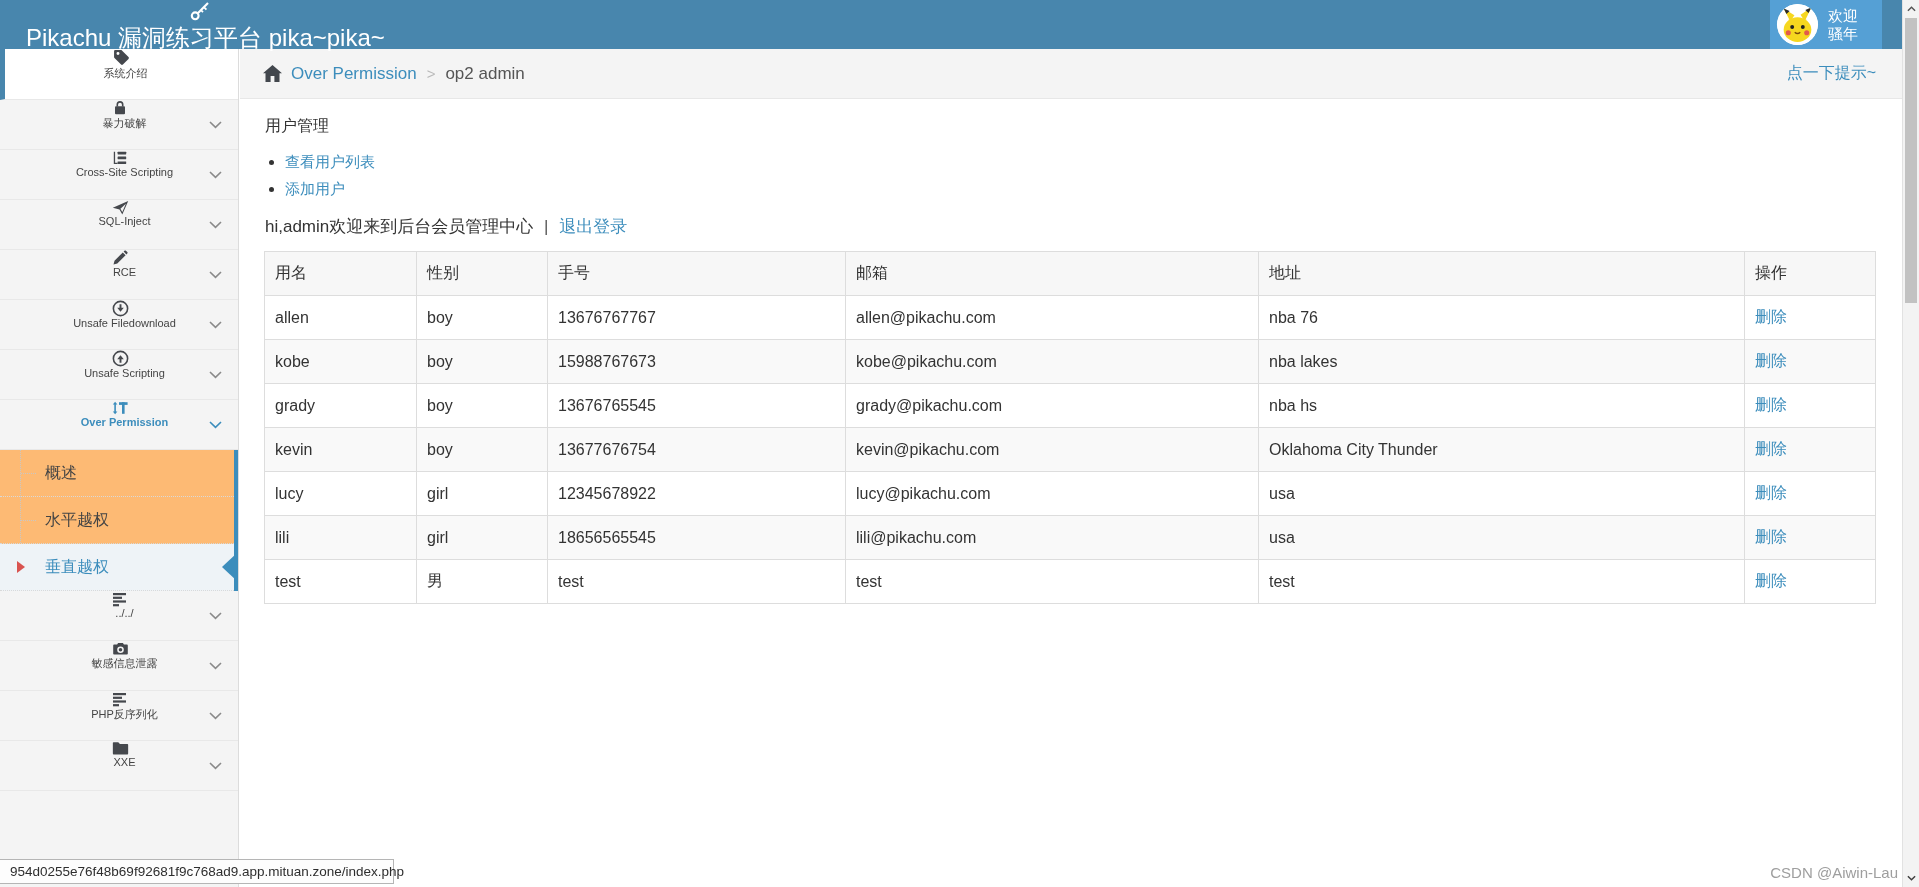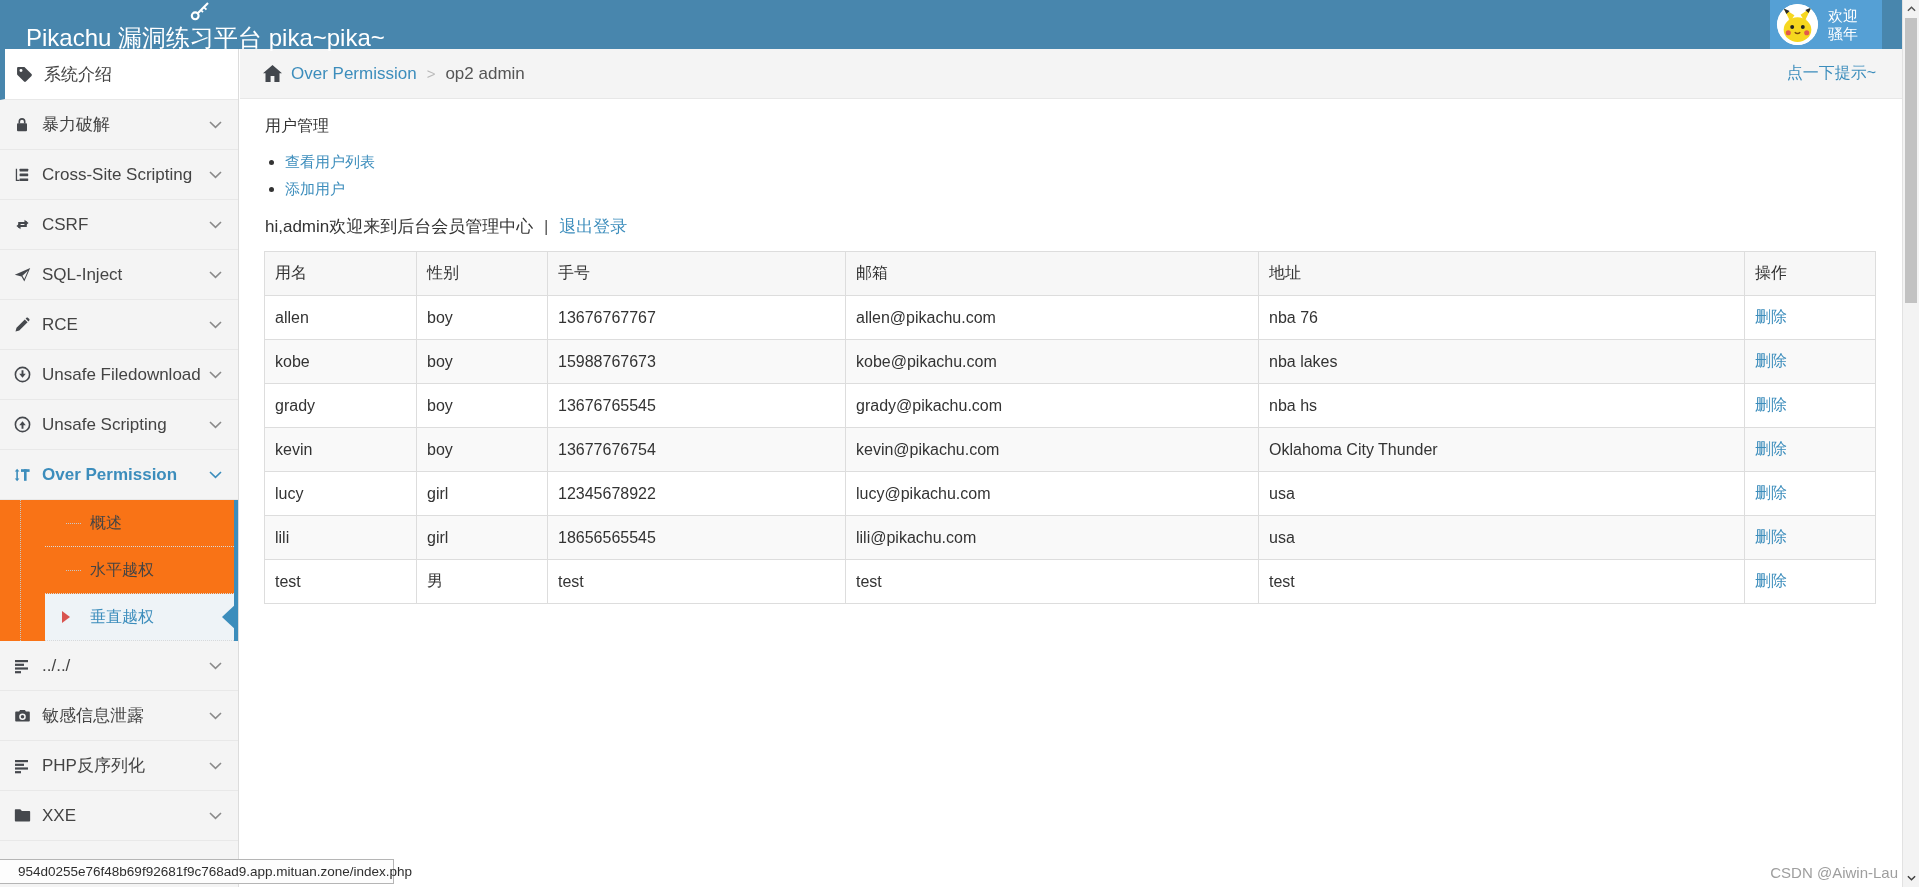--- a/index.html
+++ b/index.html
@@ -14,30 +14,30 @@
   .topbar{position:absolute;left:0;top:0;width:1919px;height:49px;background:#4886ad;z-index:20;}
   .brand{position:absolute;left:26px;top:0;height:49px;display:flex;align-items:center;color:#fff;flex-direction:column;}
   .brand .key{display:flex;margin-right:11px;}
   .brand .title{font-size:24px;color:#fff;white-space:nowrap;}
   .user-box{position:absolute;left:1770px;top:0;width:112px;height:49px;background:#55a0d5;display:flex;align-items:center;}
   .avatar{width:41px;height:41px;border-radius:50%;overflow:hidden;margin-left:7px;flex:0 0 auto;background:#fff;}
   .welcome{color:#fff;font-size:15px;line-height:18px;margin-left:10px;white-space:nowrap;}
 
   
   .sidebar{position:absolute;left:0;top:49px;width:239px;height:838px;background:#f4f4f4;border-right:1px solid #dcdcdc;box-sizing:border-box;z-index:10;}
-  .side-item{height:50px;box-sizing:border-box;border-bottom:1px solid #e8e8e8;display:flex;align-items:center;padding-left:11px;font-size:17px;color:#444;cursor:pointer;position:relative;background:#f4f4f4;}
+  .side-item{height:50px;box-sizing:border-box;border-bottom:1px solid #e8e8e8;display:flex;align-items:center;padding-left:11px;font-size:11px;color:#444;cursor:pointer;position:relative;background:#f4f4f4;flex-direction:column;}
   .side-item.first{height:51px;background:#fff;border-left:5px solid #4886ad;padding-left:8px;}
   .side-item .icon{width:22px;display:flex;justify-content:center;align-items:center;margin-right:9px;color:#45484d;flex:0 0 auto;}
   .side-item .label{white-space:nowrap;}
   .side-item .chev{position:absolute;right:16px;top:50%;margin-top:-4px;color:#8a8a8a;display:flex;}
   .side-item.active{color:#3c8dbc;font-weight:bold;}
   .side-item.active .icon{color:#3c8dbc;}
   .side-item.active .chev{color:#3c8dbc;}
 
-  .submenu{position:relative;background:#f97316;border-right:4px solid #3c8dbc;box-sizing:border-box;padding-left:45px;}
+  .submenu{position:relative;background:#fdba74;border-right:4px solid #3c8dbc;box-sizing:border-box;}
   .submenu::before{content:'';position:absolute;left:20px;top:0;bottom:0;border-left:1px dotted #c7c7c7;}
   .sub-item{height:47px;box-sizing:border-box;display:flex;align-items:center;padding-left:45px;font-size:16px;color:#444;border-bottom:1px dotted #d9d9d9;position:relative;cursor:pointer;}
   .sub-item:not(.active)::before{content:'';position:absolute;left:21px;top:50%;width:15px;border-top:1px dotted #c7c7c7;}
   .sub-item.active{background:#eef3f7;color:#3c8dbc;}
   .sub-item.active::after{content:'';position:absolute;right:-4px;top:50%;margin-top:-15px;width:16px;height:30px;background:#3c8dbc;clip-path:polygon(100% 0,100% 100%,0 50%);}
   .red-caret{position:absolute;left:17px;top:50%;margin-top:-6px;width:0;height:0;border-left:8px solid #d9534f;border-top:6px solid transparent;border-bottom:6px solid transparent;}
 
   
   .crumb-bar{position:absolute;left:240px;top:49px;width:1662px;height:50px;background:#f4f4f4;border-bottom:1px solid #e7e7e7;box-sizing:border-box;display:flex;align-items:center;z-index:5;}
   .crumb-left{display:flex;align-items:center;margin-left:23px;font-size:17px;}
@@ -56,21 +56,21 @@
   .hi-line{position:absolute;left:25px;top:115px;font-size:17px;color:#333;}
   .hi-line .sep{color:#555;margin:0 6px;}
 
   table.users{position:absolute;left:24px;top:151px;width:1611px;border-collapse:collapse;table-layout:fixed;font-size:16px;color:#333;padding-left:24px;}
   .users th,.users td{border:1px solid #ddd;height:43px;padding:0 0 0 10px;text-align:left;font-weight:normal;overflow:hidden;white-space:nowrap;}
   .users thead th{background:#f7f7f7;}
   .users tbody tr:nth-child(even) td{background:#f9f9f9;}
   .users .del{color:#3c8dbc;cursor:pointer;text-decoration:none;}
 
   
-  .status-tip{position:absolute;left:0;top:859px;width:394px;height:25px;background:#fdfdfd;border:1px solid #b5b5b5;border-left:none;box-sizing:border-box;font-size:13.5px;color:#2e2e2e;line-height:23px;padding-left:18px;z-index:80;white-space:nowrap;}
+  .status-tip{position:absolute;left:0;top:859px;width:394px;height:25px;background:#fdfdfd;border:1px solid #b5b5b5;border-left:none;box-sizing:border-box;font-size:13.5px;color:#2e2e2e;line-height:23px;padding-left:10px;z-index:80;white-space:nowrap;}
   .watermark{position:absolute;right:21px;top:864px;font-size:15px;color:#9e9e9e;z-index:60;white-space:nowrap;}
   .scrollbar{position:absolute;left:1902px;top:0;width:17px;height:887px;background:#f3f3f3;border-left:1px solid #e2e2e2;box-sizing:border-box;z-index:90;}
   .sb-btn{position:absolute;left:0;width:16px;height:16px;display:flex;align-items:center;justify-content:center;color:#555;cursor:pointer;}
   .sb-up{top:1px;}
   .sb-down{bottom:1px;color:#3f3f3f;}
   .sb-thumb{position:absolute;left:2px;top:18px;width:12px;height:285px;background:#c2c2c2;cursor:pointer;}
 </style>
 </head>
 <body>
 
@@ -150,36 +150,20 @@
     <span class="label">Cross-Site Scripting</span>
     <span class="chev">
       <svg width="13" height="8" viewBox="0 0 13 8">
             <path d="M1 1l5.5 5.3L12 1" fill="none" stroke="currentColor" stroke-width="1.6"></path>
           </svg>
     </span>
   </div>
       <div class="side-item">
     <span class="icon">
           <svg width="17" height="15" viewBox="0 0 17 15">
-            <g fill="currentColor">
-              <path d="M4.2 10.8V5h6.3V2.8L14.6 6l-4.1 3.2V7H6.2v3.8z"></path>
-              <path d="M12.8 4.2V10H6.5v2.2L2.4 9l4.1-3.2V8h4.3V4.2z"></path>
-            </g>
-          </svg>
-        </span>
-    <span class="label">CSRF</span>
-    <span class="chev">
-      <svg width="13" height="8" viewBox="0 0 13 8">
-            <path d="M1 1l5.5 5.3L12 1" fill="none" stroke="currentColor" stroke-width="1.6"></path>
-          </svg>
-    </span>
-  </div>
-      <div class="side-item">
-    <span class="icon">
-          <svg width="17" height="15" viewBox="0 0 17 15">
             <path fill="currentColor" d="M.8 7.8L16.2.9 10.3 14.4 7.5 9.6.8 7.8zm7.6 1l1.9 3.2 3.6-8.3z"></path>
           </svg>
         </span>
     <span class="label">SQL-Inject</span>
     <span class="chev">
       <svg width="13" height="8" viewBox="0 0 13 8">
             <path d="M1 1l5.5 5.3L12 1" fill="none" stroke="currentColor" stroke-width="1.6"></path>
           </svg>
     </span>
   </div>

